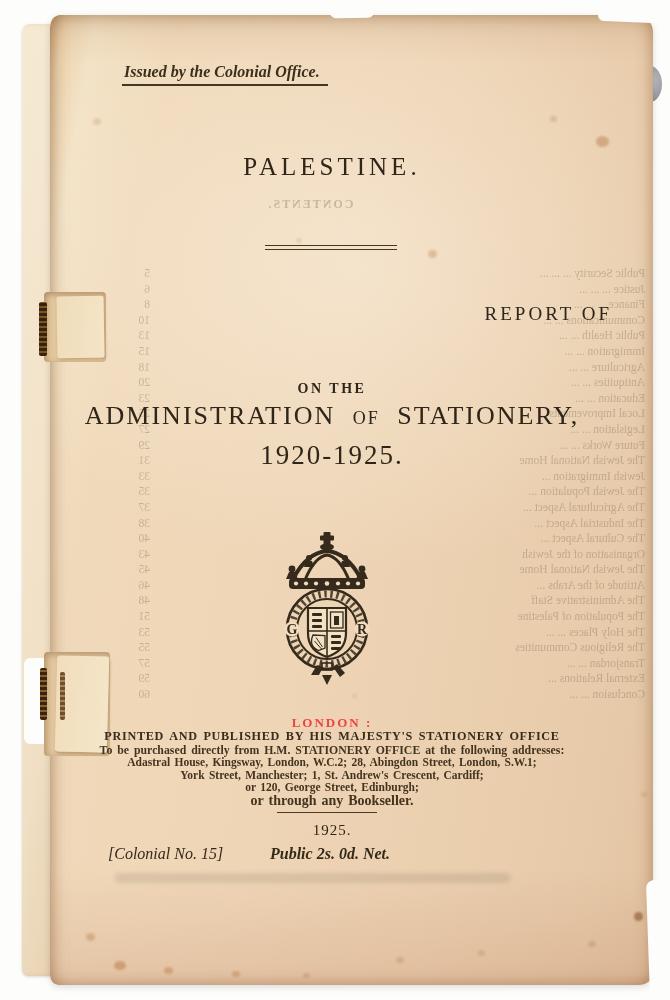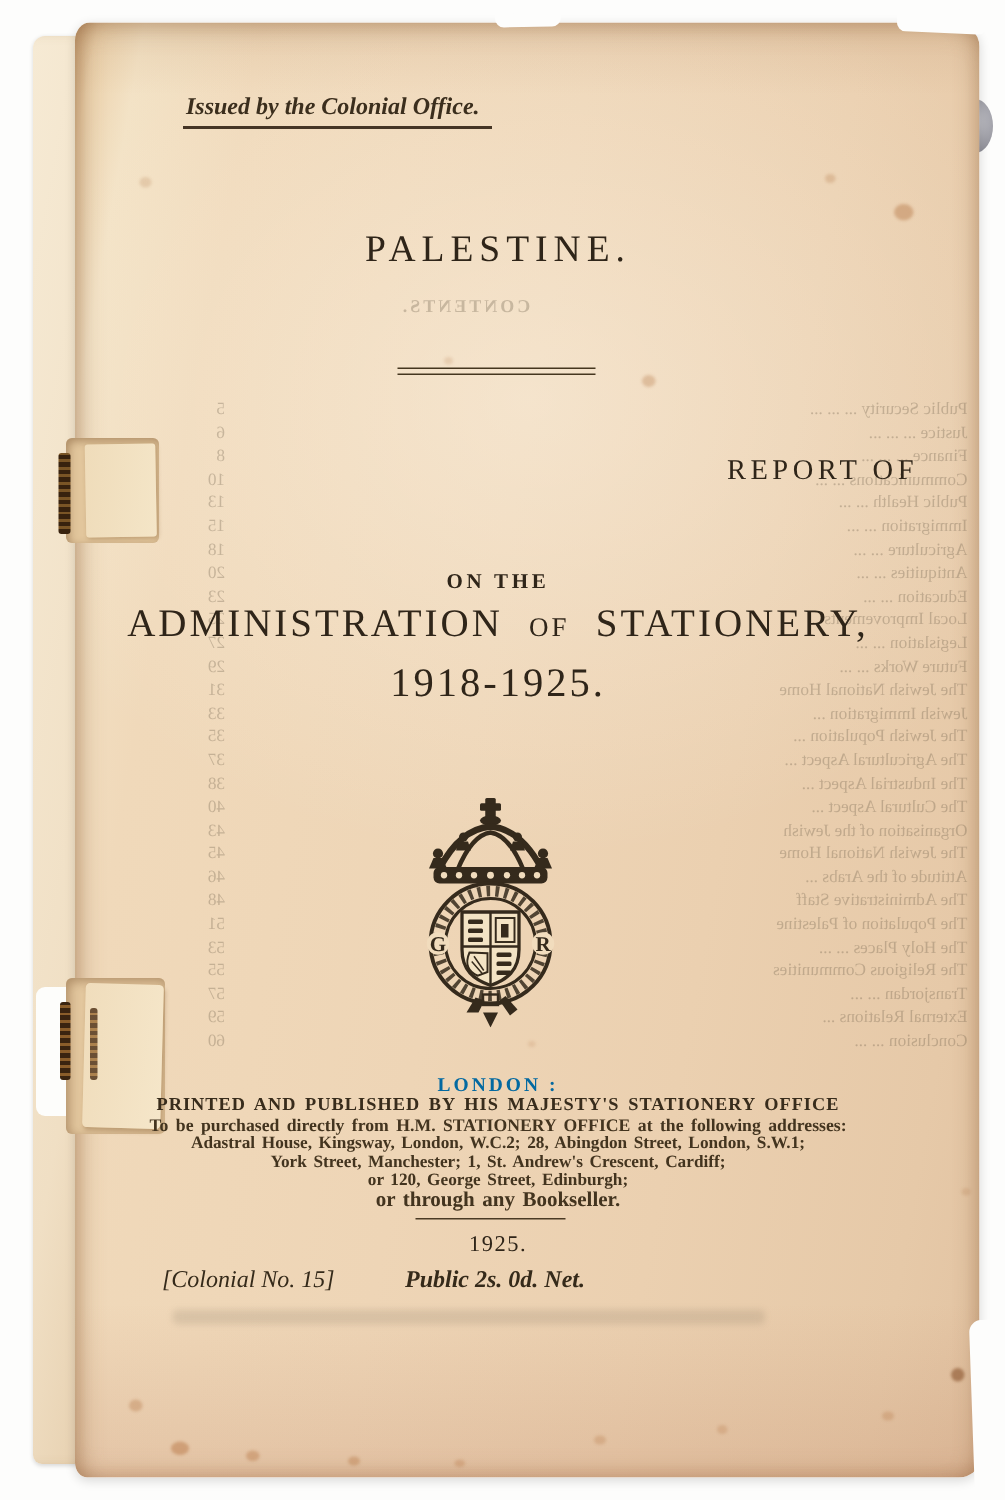--- a/index.html
+++ b/index.html
@@ -64,21 +64,21 @@
   .t-main{top:153px;font-size:25px;letter-spacing:4px;}
   .double-rule{position:absolute;left:265px;top:245px;width:132px;height:3px;
         border-top:1.6px solid #45361f;border-bottom:1px solid #45361f;}
   .t-r1{top:303px;font-size:19px;letter-spacing:3px;text-align:right;}
   .t-r2{top:342px;font-size:27px;letter-spacing:4px;}
   .t-r3{top:381px;font-size:14px;letter-spacing:2.5px;font-weight:bold;}
   .t-r4{top:401px;font-size:26px;letter-spacing:2px;word-spacing:9px;}
   .t-r4 .of{font-size:18px;}
   .t-r5{top:440px;font-size:27px;letter-spacing:2px;}
   .crest{position:absolute;left:279px;top:531px;width:96px;height:154px;}
-  .imp1{top:715px;font-size:13px;font-weight:bold;letter-spacing:2px;color:#0369a1;}
+  .imp1{top:715px;font-size:13px;font-weight:bold;letter-spacing:2px;color:#ef4444;}
   .imp2{top:729px;font-size:12.2px;font-weight:bold;letter-spacing:.7px;word-spacing:2px;color:#382c1c;}
   .imp3{top:743px;font-size:11.8px;font-weight:bold;word-spacing:2px;color:#43341f;}
   .imp4{top:756px;font-size:11.5px;font-weight:bold;word-spacing:1.5px;color:#43341f;}
   .imp5{top:769px;font-size:11.5px;font-weight:bold;word-spacing:1.5px;color:#43341f;}
   .imp6{top:781px;font-size:11.5px;font-weight:bold;word-spacing:1.5px;color:#43341f;}
   .imp7{top:793px;font-size:14px;font-weight:bold;word-spacing:1.5px;color:#43341f;}
   .foot-rule{position:absolute;left:277px;top:812px;width:100px;border-top:1.6px solid #4a3a24;}
   .t-year{top:822px;font-size:15px;font-weight:normal;letter-spacing:1px;}
   .colonial{position:absolute;left:108px;top:845px;font-size:16px;font-style:italic;font-weight:normal;color:#352a1a;}
   .price{position:absolute;left:270px;top:845px;font-size:16px;font-style:italic;font-weight:bold;color:#352a1a;}
@@ -188,21 +188,21 @@
   <div class="content">
 
     <div class="issued">Issued by the Colonial Office.</div>
 
     <div class="cline t-main">PALESTINE.</div>
     <div class="double-rule"></div>
 
     <div class="cline t-r1">REPORT OF</div>
     <div class="cline t-r3">ON THE</div>
     <div class="cline t-r4"><span>ADMINISTRATION</span> <span class="of">OF</span> <span>STATIONERY,</span></div>
-    <div class="cline t-r5">1918-1925.</div>
+    <div class="cline t-r5">1920-1925.</div>
 
     <svg class="crest" viewBox="0 0 96 154">
       <g stroke="#352a1c" fill="none" stroke-width="2">
 
         <g fill="#352a1c" stroke="none">
           <rect x="44.5" y="1" width="7" height="13" rx="1"></rect>
           <rect x="41" y="4.5" width="14" height="5" rx="1"></rect>
           <ellipse cx="48" cy="16" rx="7" ry="3.4"></ellipse>
         </g>
 

